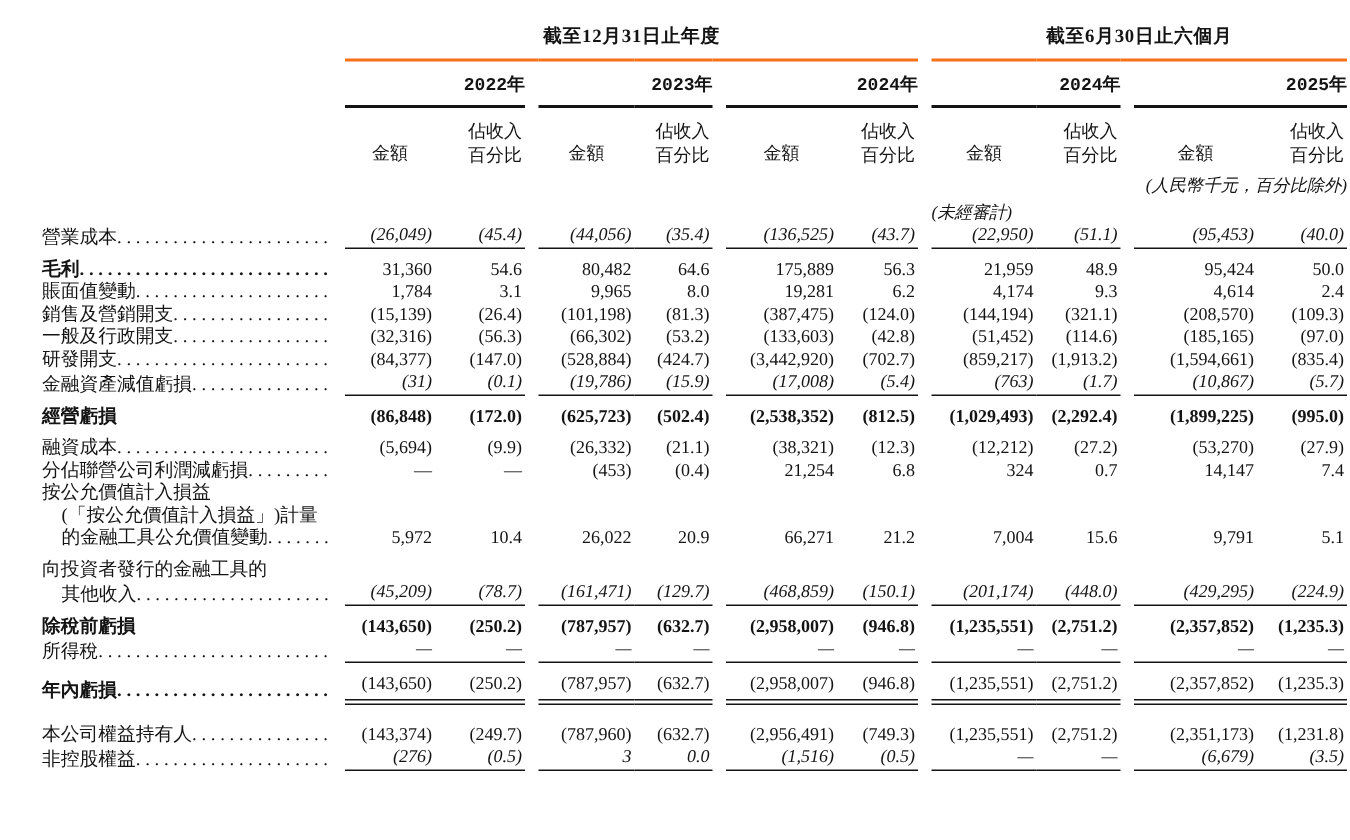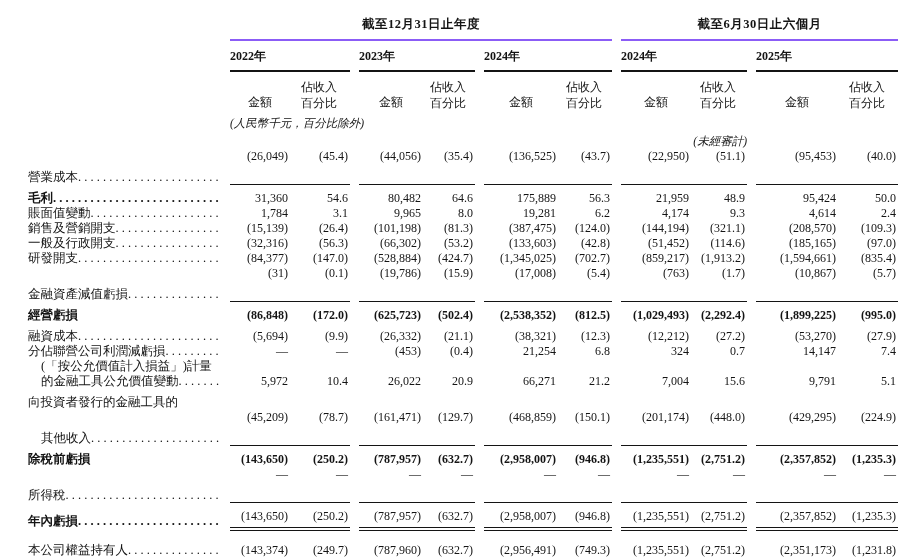--- a/index.html
+++ b/index.html
@@ -6,38 +6,38 @@
   body{
     width:900px;height:560px;overflow:hidden;
     background:#ffffff;color:#141414;
     font-family:"Liberation Serif","DejaVu Serif",serif;
     font-size:12px;
   }
   table{border-collapse:collapse;table-layout:fixed;width:896px;margin:8px 0 0 2px;}
   td{padding:0;vertical-align:bottom;}
   
   .caption-row td{padding-top:8px;}
-  .cap{font-weight:700;text-align:center;font-size:12.5px;border-bottom:2px solid #8b5cf6;padding-bottom:6px;letter-spacing:.5px;}
-  .yr{font-weight:700;text-align:left;border-bottom:2px solid #141414;padding:7px 0 5px;}
+  .cap{font-weight:700;text-align:center;font-size:12.5px;border-bottom:2px solid #f97316;padding-bottom:6px;letter-spacing:.5px;}
+  .yr{font-weight:700;text-align:right;border-bottom:2px solid #141414;padding:7px 0 5px;font-family:Liberation Mono, monospace;}
   .amt-h{text-align:center;padding-top:8px;}
-  .pct-h{text-align:center;line-height:1.3;padding-top:8px;padding-right:2px;}
-  .note-unit{text-align:left;font-style:italic;font-size:11.5px;padding-top:5px;}
-  .note-unaudited{text-align:right;font-style:italic;font-size:11.5px;padding-top:3px;}
+  .pct-h{text-align:right;line-height:1.3;padding-top:8px;padding-right:2px;}
+  .note-unit{text-align:right;font-style:italic;font-size:11.5px;padding-top:5px;}
+  .note-unaudited{text-align:left;font-style:italic;font-size:11.5px;padding-top:3px;}
   
   tbody td{line-height:15px;}
   .lbl{font-size:12.5px;}
   .lblwrap{display:flex;align-items:baseline;padding-left:26px;padding-right:8px;}
   .ind .lblwrap{padding-left:39px;}
   .txt{white-space:nowrap;}
   .dotfill{flex:1 1 auto;min-width:0;overflow:hidden;white-space:nowrap;}
   .dotfill::after{content:". . . . . . . . . . . . . . . . . . . . . . . . . . . . . . . . . . . . . . . . . . . . .";}
   .amt,.pct{text-align:right;white-space:nowrap;padding-right:2px;}
   .bold-label .lbl{font-weight:700;}
   .bold-values .amt,.bold-values .pct{font-weight:700;}
-  tr.rule-single .amt,tr.rule-single .pct{border-bottom:1.5px solid #141414;padding-bottom:20px;}
+  tr.rule-single .amt,tr.rule-single .pct{border-bottom:1.5px solid #141414;padding-bottom:1px;font-style:italic;}
   tr.rule-double .amt,tr.rule-double .pct{border-bottom:4px double #141414;padding-bottom:3px;}
   .vgap td{height:6px;line-height:6px;}
 </style>
 </head>
 <body>
 
 <table>
   <colgroup>
     <col style="width:228px">
     <col style="width:60px">
@@ -236,21 +236,21 @@
             <span class="txt">研發開支</span>
             <span class="dotfill"></span>
           </div>
         </td>
         <td class="amt">(84,377)</td>
         <td class="pct">(147.0)</td>
         <td class="sp"></td>
         <td class="amt">(528,884)</td>
         <td class="pct">(424.7)</td>
         <td class="sp"></td>
-        <td class="amt">(1,345,025)</td>
+        <td class="amt">(3,442,920)</td>
         <td class="pct">(702.7)</td>
         <td class="sp"></td>
         <td class="amt">(859,217)</td>
         <td class="pct">(1,913.2)</td>
         <td class="sp"></td>
         <td class="amt">(1,594,661)</td>
         <td class="pct">(835.4)</td>
       </tr>
       <tr class="rule-single">
         <td class="lbl">
@@ -339,20 +339,41 @@
         <td class="amt">21,254</td>
         <td class="pct">6.8</td>
         <td class="sp"></td>
         <td class="amt">324</td>
         <td class="pct">0.7</td>
         <td class="sp"></td>
         <td class="amt">14,147</td>
         <td class="pct">7.4</td>
       </tr>
       <tr>
+        <td class="lbl">
+          <div class="lblwrap">
+            <span class="txt">按公允價值計入損益</span>
+          </div>
+        </td>
+        <td class="amt"></td>
+        <td class="pct"></td>
+        <td class="sp"></td>
+        <td class="amt"></td>
+        <td class="pct"></td>
+        <td class="sp"></td>
+        <td class="amt"></td>
+        <td class="pct"></td>
+        <td class="sp"></td>
+        <td class="amt"></td>
+        <td class="pct"></td>
+        <td class="sp"></td>
+        <td class="amt"></td>
+        <td class="pct"></td>
+      </tr>
+      <tr>
         <td class="lbl ind">
           <div class="lblwrap">
             <span class="txt">(「按公允價值計入損益」)計量</span>
           </div>
         </td>
         <td class="amt"></td>
         <td class="pct"></td>
         <td class="sp"></td>
         <td class="amt"></td>
         <td class="pct"></td>
@@ -525,18 +546,40 @@
         <td class="pct">(632.7)</td>
         <td class="sp"></td>
         <td class="amt">(2,956,491)</td>
         <td class="pct">(749.3)</td>
         <td class="sp"></td>
         <td class="amt">(1,235,551)</td>
         <td class="pct">(2,751.2)</td>
         <td class="sp"></td>
         <td class="amt">(2,351,173)</td>
         <td class="pct">(1,231.8)</td>
+      </tr>
+      <tr class="rule-single">
+        <td class="lbl">
+          <div class="lblwrap">
+            <span class="txt">非控股權益</span>
+            <span class="dotfill"></span>
+          </div>
+        </td>
+        <td class="amt">(276)</td>
+        <td class="pct">(0.5)</td>
+        <td class="sp"></td>
+        <td class="amt">3</td>
+        <td class="pct">0.0</td>
+        <td class="sp"></td>
+        <td class="amt">(1,516)</td>
+        <td class="pct">(0.5)</td>
+        <td class="sp"></td>
+        <td class="amt">—</td>
+        <td class="pct">—</td>
+        <td class="sp"></td>
+        <td class="amt">(6,679)</td>
+        <td class="pct">(3.5)</td>
       </tr>
       <tr class="vgap">
         <td colspan="15"></td>
       </tr>
     </tbody>
 </table>
 
 </body></html>

